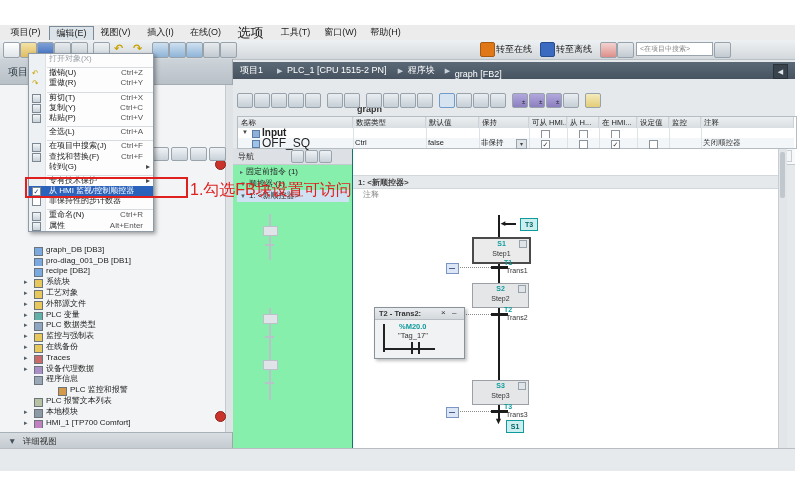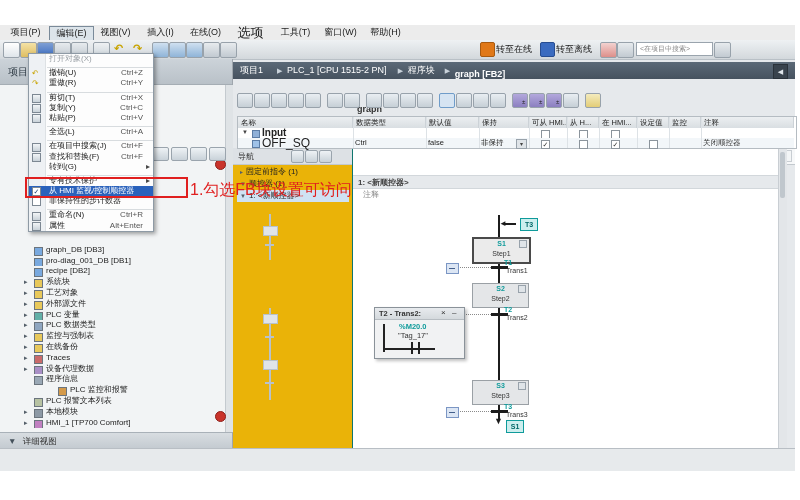--- a/index.html
+++ b/index.html
@@ -180,21 +180,21 @@
     <span style="margin-left:4px;color:#333;">详细视图</span>
   </div>
 
   <div id="breadcrumb" class="abs" style="left:233px;top:62px;width:562px;height:17px;background:linear-gradient(#5b6977,#46525f);color:#fff;font-size:9px;line-height:17px;white-space:nowrap;overflow:hidden;">
       <div style="position: absolute; left: 7px; top: 0px; white-space: nowrap;">项目1</div>
       <div style="position: absolute; left: 44px; top: 0px; font-size: 7px; color: rgb(201, 210, 218); line-height: 17px;">▶</div>
       <div style="position: absolute; left: 54px; top: 0px; white-space: nowrap;">PLC_1 [CPU 1515-2 PN]</div>
       <div style="position: absolute; left: 164.8px; top: 0px; font-size: 7px; color: rgb(201, 210, 218); line-height: 17px;">▶</div>
       <div style="position: absolute; left: 174.8px; top: 0px; white-space: nowrap;">程序块</div>
       <div style="position: absolute; left: 211.8px; top: 0px; font-size: 7px; color: rgb(201, 210, 218); line-height: 17px;">▶</div>
-      <div style="position: absolute; left: 221.8px; top: 4px; white-space: nowrap; font-weight: bold;">graph [FB2]</div>
+      <div style="position: absolute; left: 221.8px; top: 4px; white-space: nowrap;">graph [FB2]</div>
       <div style="position: absolute; left: 540px; top: 2px; width: 13px; height: 13px; background: rgb(57, 67, 77); border: 1px solid rgb(42, 50, 58); color: rgb(223, 229, 234); font-size: 7px; line-height: 13px; text-align: center;">◀</div>
     </div>
 
   <div id="editor-toolbar"></div>
   <div class="abs" style="left:357px;top:104px;font-size:9px;font-weight:bold;color:#333;">graph</div>
 
   <div id="iface-table"></div>
   <div id="favorites" class="abs" style="left:352px;top:148px;width:443px;height:16px;background:#f7f8f9;border-bottom:1px solid #c3c9ce;">
       <div style="position: absolute; left: 4px; top: 1px; width: 16px; height: 13px; border: 1px solid rgb(185, 193, 200); background: rgb(253, 253, 254); border-radius: 2px;">
         <div style="position: absolute; left: 7px; top: 1px; width: 1.5px; height: 11px; background: rgb(51, 51, 51);"></div>
@@ -254,21 +254,21 @@
       <div class="chip" style="left: 252px; width: 21px;">CMP/T</div>
       <div class="chip" style="left: 275.5px; width: 21px;">CMP/U</div>
       <div class="chip" style="left: 299px; width: 21px;">CONV</div>
       <div class="chip" style="left: 322.5px; width: 21px;">NEG</div>
       <div class="chip" style="left: 346px; width: 21px;">NOT</div>
       <div class="chip" style="left: 369.5px; width: 21px;">JMP</div>
       <div class="chip" style="left: 393px; width: 21px;">CMP&gt; U/MAX</div>
       <div class="chip" style="left: 416.5px; width: 21px;">CMP&lt; U/MIN</div>
     </div>
 
-  <div class="abs" style="left:233px;top:148px;width:119px;height:312px;background:#eab308;border-right:5px solid #0f766e;">
+  <div class="abs" style="left:233px;top:148px;width:119px;height:312px;background:#86efac;border-right:5px solid #0f766e;">
     <div class="abs" style="left:0;top:0;width:119px;height:16px;background:#dde1e5;border-bottom:1px solid #c3c9ce;">
       <span style="position:absolute;left:5px;top:3px;font-size:8px;color:#333;">导航</span>
       <span class="icon-btn" style="left:58px;top:2px;width:11px;height:11px;"></span>
       <span class="icon-btn" style="left:72px;top:2px;width:11px;height:11px;"></span>
       <span class="icon-btn" style="left:86px;top:2px;width:11px;height:11px;"></span>
     </div>
     <div id="nav-items" class="abs" style="left:4px;top:18px;width:112px;">
         <div class="navrow"><span style="color: rgb(85, 96, 106); font-size: 6px; margin: 0px 3px;">▸</span><span>固定前指令 (1)</span></div>
         <div class="navrow"><span style="color: rgb(85, 96, 106); font-size: 6px; margin: 0px 3px;">▼</span><span>顺控器 (1)</span></div>
         <div class="navrow" style="background: rgb(207, 226, 243);"><span style="color: rgb(85, 96, 106); font-size: 6px; margin: 0px 3px;">▼</span><span>1: &lt;新顺控器&gt;</span></div>

